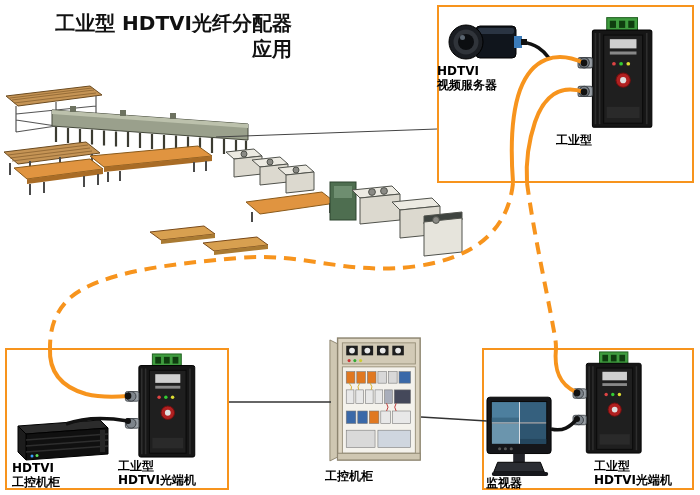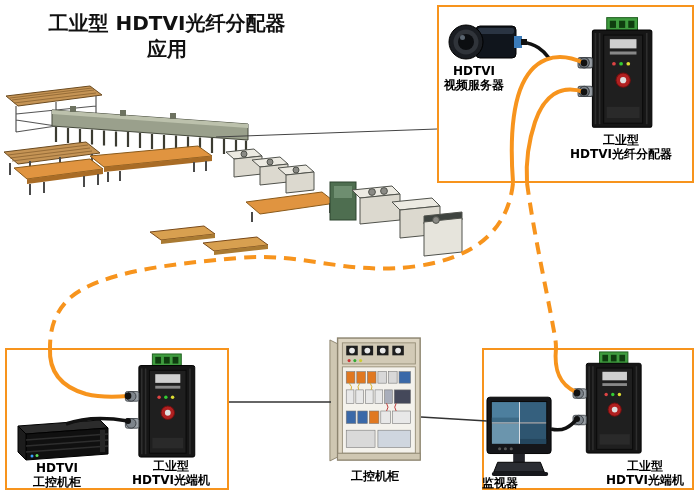--- a/index.html
+++ b/index.html
@@ -1,22 +1,22 @@
 <!DOCTYPE html>
 <html><head>
 <meta charset="utf-8">
 <style>
   * { margin:0; padding:0; box-sizing:border-box; }
   html,body { width:700px; height:495px; }
   body { position:relative; background:#fff; overflow:hidden;
          font-family:"DejaVu Sans","Liberation Sans",sans-serif; color:#000; }
-  .title { position:absolute; left:42px; top:10px; width:250px; text-align:center;
+  .title { position:absolute; left:42px; top:10px; width:250px; text-align:right;
            font-weight:bold; font-size:20px; line-height:26px; color:#111; z-index:3; }
   .obox { position:absolute; border:2px solid #F7941D; background:transparent; z-index:2; }
-  .lbl { position:absolute; text-align:center; font-weight:bold; font-size:12px;
+  .lbl { position:absolute; font-weight:bold; font-size:12px;
          line-height:14px; color:#000; z-index:5; }
   .lbl span { display:block; }
   svg.dev { position:absolute; z-index:4; }
   #factory { position:absolute; left:0; top:62px; z-index:1; }
   #cables { position:absolute; left:0; top:0; z-index:6; pointer-events:none; }
 </style>
 </head>
 <body>
 
 <svg width="0" height="0" style="position:absolute" aria-hidden="true">
@@ -198,21 +198,20 @@
   </svg>
 <div class="lbl" style="left:437px; top:64px; width:74px;">
   <span>HDTVI</span>
   <span>视频服务器</span>
 </div>
 <svg class="dev" style="left:576px; top:16px;" width="82" height="114">
     <use href="#sym-transceiver"></use>
   </svg>
 <div class="lbl" style="left:556px; top:133px; width:130px;">
   <span>工业型</span>
-  <span>HDTVI光纤分配器</span>
 </div>
 
 <div class="obox" style="left:5px; top:348px; width:224px; height:142px;"></div>
 <svg class="dev" style="left:10px; top:416px;" width="100" height="46">
     <use href="#sym-server"></use>
   </svg>
 <div class="lbl" style="left:12px; top:461px; width:90px;">
   <span>HDTVI</span>
   <span>工控机柜</span>
 </div>
@@ -228,21 +227,21 @@
     <use href="#sym-cabinet"></use>
   </svg>
 <div class="lbl" style="left:325px; top:469px; width:100px;">
   <span>工控机柜</span>
 </div>
 
 <div class="obox" style="left:482px; top:348px; width:212px; height:142px;"></div>
 <svg class="dev" style="left:486px; top:396px;" width="68" height="84">
     <use href="#sym-monitor"></use>
   </svg>
-<div class="lbl" style="left:466px; top:476px; width:68px;font-family:Liberation Serif, serif;">
+<div class="lbl" style="left:486px; top:476px; width:68px;font-family:Liberation Serif, serif;">
   <span>监视器</span>
 </div>
 <svg class="dev" style="left:570px; top:351px;" width="78" height="104">
     <use href="#sym-transceiver"></use>
   </svg>
 <div class="lbl" style="left:594px; top:459px; width:102px;">
   <span>工业型</span>
   <span>HDTVI光端机</span>
 </div>
 

